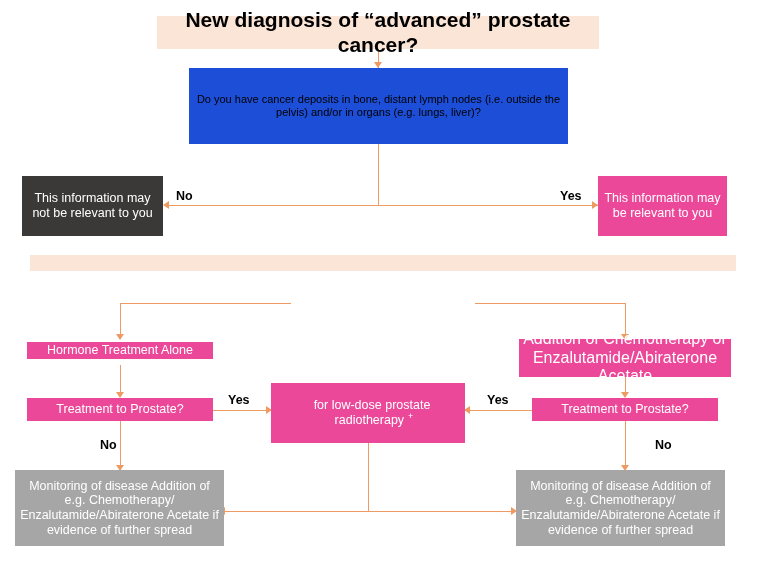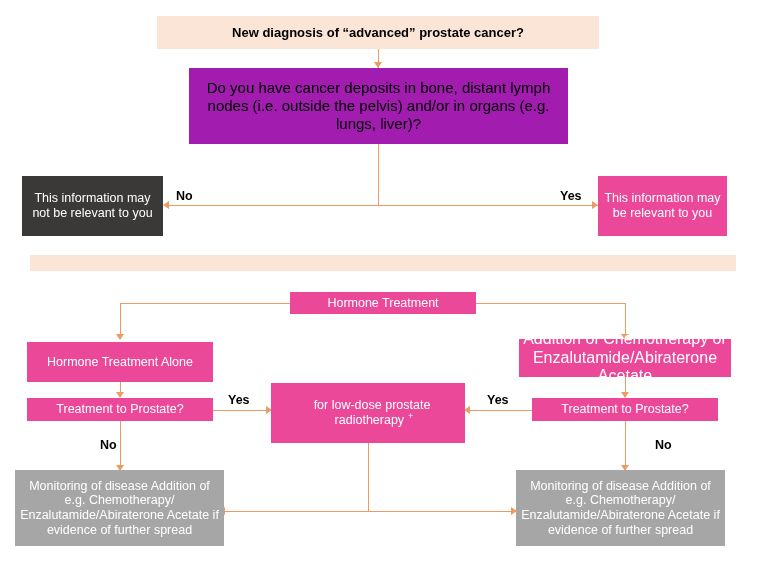--- a/index.html
+++ b/index.html
@@ -26,26 +26,26 @@
     text-align: center;
     line-height: 1.18;
     z-index: 3;
   }
   .node span { display: block; width: 100%; padding: 0 4px; }
 
   .title-box {
     background: #FBE5D6;
     color: #000000;
     font-weight: bold;
-    font-size: 13px;
+    font-size: 21px;
   }
   .salmon-box {
-    background: #a21caf;
+    background: #1d4ed8;
     color: #000000;
-    font-size: 15px;
+    font-size: 11px;
   }
   .dark-box {
     background: #3B3838;
     color: #FFFFFF;
     font-size: 12.5px;
   }
   .orange-box {
     background: #ec4899;
     color: #FFFFFF;
     font-size: 12.5px;
@@ -126,32 +126,29 @@
   <div class="node dark-box" style="left:22px; top:176px; width:141px; height:60px;">
     <span>This information may not be relevant to you</span>
   </div>
 
   <div class="node orange-box" style="left:598px; top:176px; width:129px; height:60px;">
     <span>This information may be relevant to you</span>
   </div>
 
   <div class="band" style="left:30px; top:255px; width:706px; height:16px;"></div>
 
-  <div class="node orange-box" style="left:290px; top:292px; width:186px; height:22px;">
-    <span>Hormone Treatment</span>
-  </div>
 
   <div class="edge h" style="left:120px; top:303px; width:171px;"></div>
   <div class="edge h" style="left:475px; top:303px; width:150px;"></div>
   <div class="edge v" style="left:120px; top:303px; height:36px;"></div>
   <div class="edge v" style="left:625px; top:303px; height:36px;"></div>
   <div class="arrow down" style="left:116px; top:334px;"></div>
   <div class="arrow down" style="left:621px; top:334px;"></div>
 
-  <div class="node orange-box" style="left:27px; top:342px; width:186px; height:40px;">
+  <div class="node orange-box" style="left:27px; top:342px; width:186px; height:17px;">
     <span>Hormone Treatment Alone</span>
   </div>
 
   <div class="node orange-box small" style="left:519px; top:339px; width:212px; height:38px;">
     <span>Addition of Chemotherapy or Enzalutamide/Abiraterone Acetate</span>
   </div>
 
   <div class="edge v" style="left:120px; top:365px; height:32px;"></div>
   <div class="arrow down" style="left:116px; top:392px;"></div>
 

